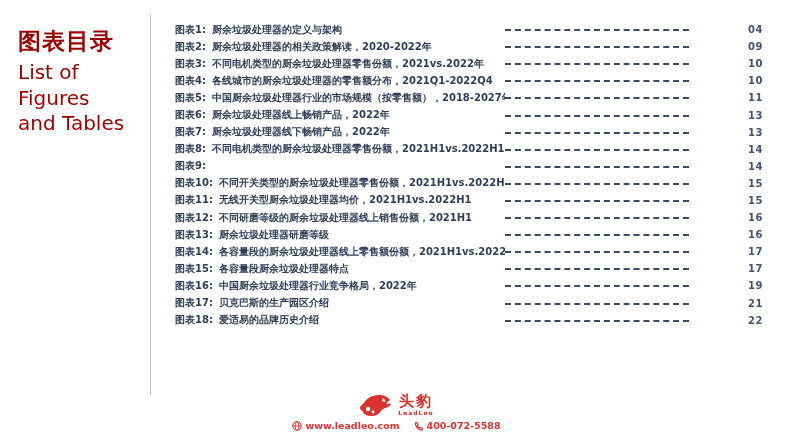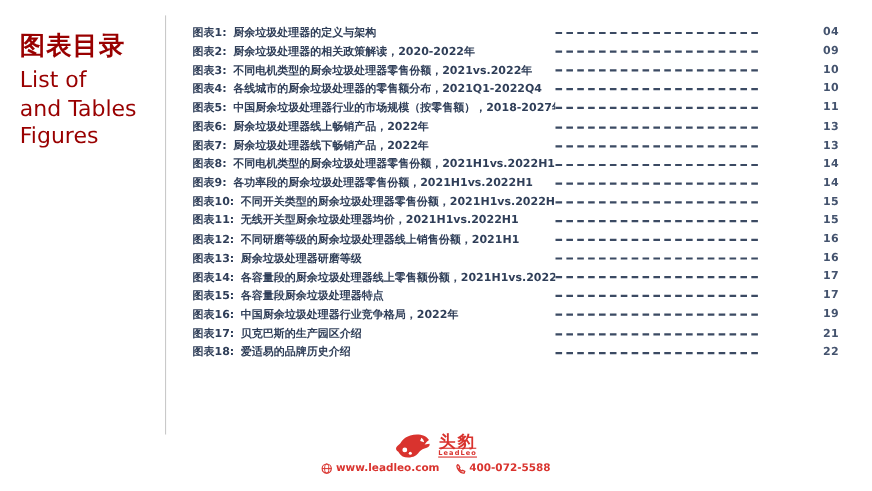--- a/index.html
+++ b/index.html
@@ -17,40 +17,40 @@
   
   .figlist{position:absolute;left:175px;top:21px;width:588px;display:flex;flex-direction:column;}
   .figrow{display:flex;align-items:center;height:17.1px;font-size:10px;font-weight:bold;color:#2f3e58;white-space:nowrap;}
   .figrow .titlegroup{flex:0 0 330px;display:flex;overflow:hidden;}
   .figrow .lbl{margin-right:6px;flex:0 0 auto;}
   .figrow .ttl{flex:0 1 auto;overflow:hidden;}
   .figrow .dots{flex:0 0 184px;height:0;border-top:2px dashed #3b4a63;align-self:center;margin-top:1px;}
   .figrow .pg{margin-left:auto;color:#44536e;letter-spacing:0.5px;}
   
   .footer{position:absolute;left:0;right:0;bottom:3px;display:flex;flex-direction:column;align-items:center;color:#d9332e;}
-  .logorow{display:flex;align-items:flex-start;margin-bottom:2px;text-decoration:underline;}
+  .logorow{display:flex;align-items:flex-start;margin-bottom:2px;}
   .logorow svg{display:block;}
   .logotextcol{display:flex;flex-direction:column;align-items:center;margin-left:5px;}
   .logo-cn{font-size:15px;font-weight:bold;letter-spacing:2px;line-height:15px;}
   .logo-en{font-size:6px;font-weight:bold;letter-spacing:1px;line-height:7px;}
   .contactrow{display:flex;align-items:center;font-size:9.5px;font-weight:bold;justify-content:space-between;}
   .contactrow .ico{display:inline-flex;margin-right:3px;}
   .contactrow .gap{width:14px;}
 </style>
 </head>
 <body>
 
 <div class="page">
 
   <aside class="sidebar">
     <h1 class="title-cn">图表目录</h1>
     <h2 class="title-en">
       <span>List of</span>
+      <span>Figures</span>
       <span>and Tables</span>
-      <span>Figures</span>
     </h2>
   </aside>
 
   <div class="vdivider"></div>
 
   <main class="figlist">
       <div class="figrow">
       <span class="titlegroup">
         <span class="lbl">图表1:</span>
         <span class="ttl">厨余垃圾处理器的定义与架构</span>
@@ -110,21 +110,20 @@
       <span class="titlegroup">
         <span class="lbl">图表8:</span>
         <span class="ttl">不同电机类型的厨余垃圾处理器零售份额，2021H1vs.2022H1</span>
       </span>
       <span class="dots"></span>
       <span class="pg">14</span>
     </div>
       <div class="figrow">
       <span class="titlegroup">
         <span class="lbl">图表9:</span>
-        <span class="ttl">各功率段的厨余垃圾处理器零售份额，2021H1vs.2022H1</span>
       </span>
       <span class="dots"></span>
       <span class="pg">14</span>
     </div>
       <div class="figrow">
       <span class="titlegroup">
         <span class="lbl">图表10:</span>
         <span class="ttl">不同开关类型的厨余垃圾处理器零售份额，2021H1vs.2022H1</span>
       </span>
       <span class="dots"></span>

